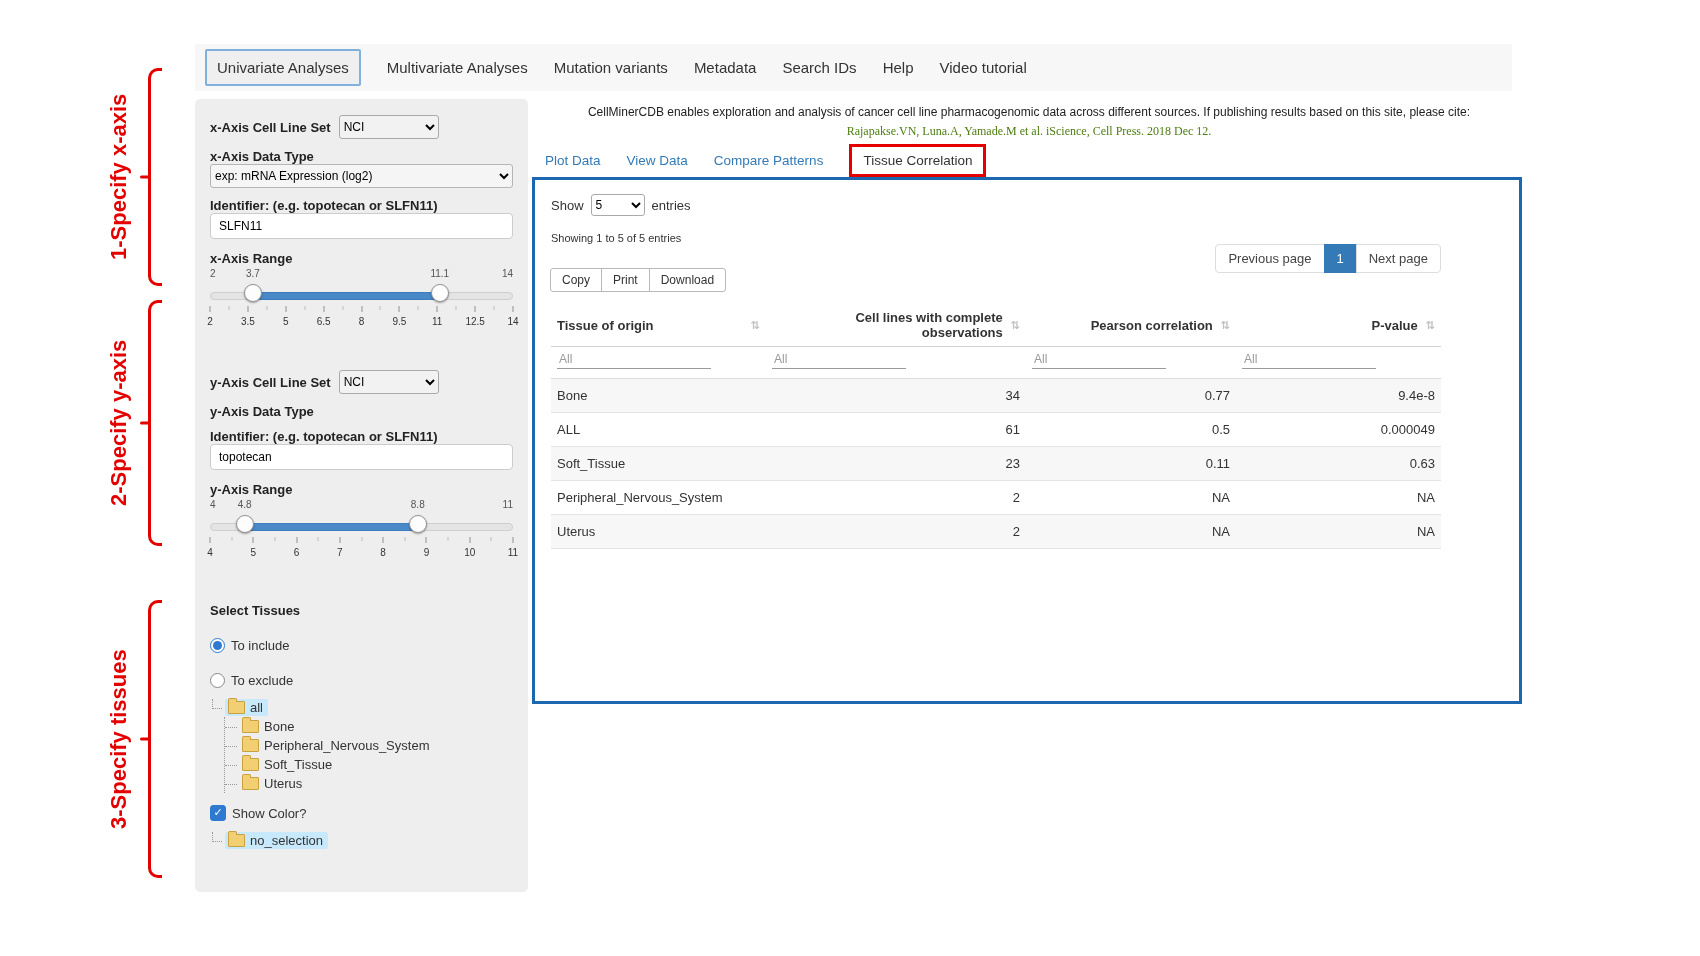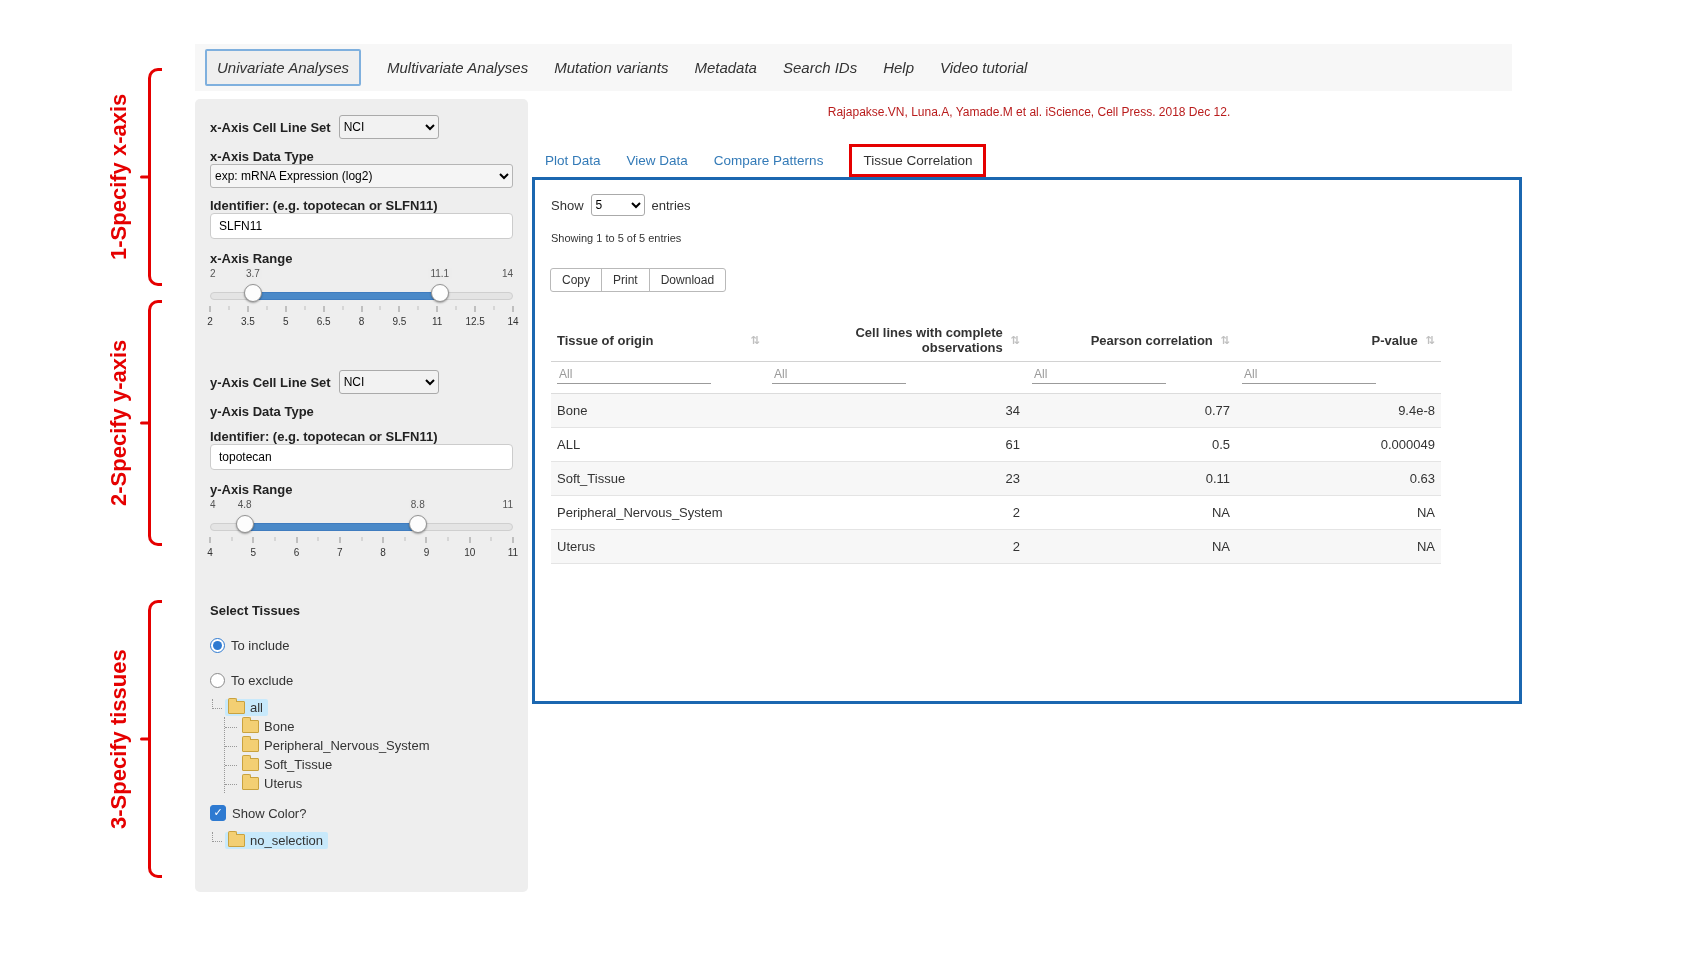--- a/index.html
+++ b/index.html
@@ -13,21 +13,21 @@
   .bracket{position:absolute;width:14px;box-sizing:border-box;
            border-left:3px solid #e50000;border-top:3px solid #e50000;border-bottom:3px solid #e50000;
            border-radius:10px 0 0 10px;}
   .nub{position:absolute;left:-11px;top:50%;width:11px;height:3px;background:#e50000;
        transform:translateY(-50%);border-radius:2px;}
 
   
   .topnav{position:absolute;left:195px;top:44px;width:1317px;height:47px;background:#f7f7f7;
           display:flex;align-items:center;gap:26px;padding:0 10px;box-sizing:border-box;
           font-size:15px;color:#333;}
-  .nav-tab{cursor:pointer;white-space:nowrap;font-style:italic;}
+  .nav-tab{cursor:pointer;white-space:nowrap;}
   .nav-tab.active{border:2px solid #7fb0de;padding:8px 10px;background:#efefef;border-radius:2px;}
 
   
   .sidebar{position:absolute;left:195px;top:99px;width:333px;height:793px;background:#eeeeee;
            border-radius:5px;padding:16px 15px;box-sizing:border-box;}
   .blabel{font-weight:bold;font-size:13px;color:#222;display:block;}
   .inline-row{display:flex;align-items:center;gap:8px;}
   .mt4{margin-top:0;}.mt10{margin-top:10px;}.mt12{margin-top:12px;}
   .mt20{margin-top:32px;}.mt30{margin-top:30px;}
   .sel-sm{width:100px;height:24px;font-size:12px;background:#f2f2f2;border:1px solid #aaa;border-radius:3px;}
@@ -70,21 +70,21 @@
   .tree-children .tree-node::before{content:"";position:absolute;left:-14px;top:50%;width:12px;height:0;
         border-top:1px dotted #999;}
   .folder-icon{position:relative;display:inline-block;width:15px;height:11px;background:#f3cf73;
         border:1px solid #c9a23e;border-radius:1px;flex:0 0 auto;}
   .folder-icon::before{content:"";position:absolute;top:-4px;left:-1px;width:7px;height:3px;background:#f3cf73;
         border:1px solid #c9a23e;border-bottom:none;border-radius:2px 2px 0 0;}
 
   
   .citation{position:absolute;left:540px;top:103px;width:978px;text-align:center;font-size:12px;
             color:#222;line-height:1.55;}
-  .cite-link{color:#b91c1c;display:block;cursor:pointer;text-decoration:none;}
+  .cite-link{color:#4d7c0f;display:block;cursor:pointer;text-decoration:none;font-family:Liberation Serif, serif;}
   .main-tabs{position:absolute;left:545px;top:141px;display:flex;align-items:center;gap:26px;height:38px;
              font-size:13.5px;z-index:2;}
   .main-tab{color:#337ab7;cursor:pointer;white-space:nowrap;}
   .main-tab.red-box{color:#333;border:3px solid #e50000;padding:6px 11px;background:#fff;}
 
   .panel{position:absolute;left:532px;top:177px;width:990px;height:527px;border:3px solid #1b67b0;
          background:#fff;box-sizing:border-box;padding:14px 16px;}
   .panel-inner{position:relative;width:890px;}
   .show-row{display:flex;align-items:center;gap:7px;font-size:13px;}
   .len-select{width:54px;height:22px;font-size:12px;border:1px solid #aaa;border-radius:3px;background:#fff;}
@@ -95,21 +95,21 @@
   .page-btn.prev{border-radius:4px 0 0 4px;}
   .page-btn.next{border-radius:0 4px 4px 0;}
   .page-btn.active{background:#337ab7;border-color:#337ab7;color:#fff;}
   .btn-group{margin-top:24px;}
   .export-btn{display:inline-block;padding:4px 11px;border:1px solid #b9b9b9;background:#fff;font-size:12px;
               color:#333;margin-left:-1px;cursor:pointer;}
   .export-btn:first-child{border-radius:3px 0 0 3px;}
   .export-btn:last-child{border-radius:0 3px 3px 0;}
 
   
-  .dt{border-collapse:collapse;width:890px;margin-top:27px;font-size:13px;color:#333;table-layout:fixed;}
+  .dt{border-collapse:collapse;width:890px;margin-top:12px;font-size:13px;color:#333;table-layout:fixed;}
   .dt th{font-weight:bold;padding:6px 6px;border-bottom:1px solid #d2d2d2;font-size:13px;}
   .th-inner{display:flex;align-items:center;}
   .th-inner.left{justify-content:space-between;}
   .th-inner.right{justify-content:flex-end;gap:8px;}
   .sort-icon{color:#c0c0c0;font-size:11px;cursor:pointer;}
   .filters td{padding:3px 6px 9px;border-bottom:1px solid #dcdcdc;}
   .col-filter{border:none;border-bottom:1px solid #9b9b9b;background:transparent;font-size:12px;
               padding:2px 2px;width:130px;color:#444;outline:none;}
   .col-filter.wide{width:150px;}
   .col-filter::placeholder{color:#9a9a9a;}
@@ -298,20 +298,21 @@
       <span class="conn"></span>
       <span class="node-inner selected">
         <span class="folder-icon"></span>
         <span class="node-label">no_selection</span>
       </span>
     </div>
   </div>
 </aside>
 
 <div class="citation">
+  <div>CellMinerCDB enables exploration and analysis of cancer cell line pharmacogenomic data across different sources. If publishing results based on this site, please cite:</div>
   <a class="cite-link">Rajapakse.VN, Luna.A, Yamade.M et al. iScience, Cell Press. 2018 Dec 12.</a>
 </div>
 
 <div class="main-tabs">
     <div class="main-tab">Plot Data</div>
     <div class="main-tab">View Data</div>
     <div class="main-tab">Compare Patterns</div>
     <div class="main-tab active red-box">Tissue Correlation</div>
   </div>
 
@@ -319,20 +320,25 @@
   <div class="panel-inner">
 
     <div class="show-row">
       <span>Show</span>
       <select class="len-select"><option>5</option></select>
       <span>entries</span>
     </div>
 
     <div class="showing">Showing 1 to 5 of 5 entries</div>
 
+    <div class="pagination">
+      <span class="page-btn prev">Previous page</span>
+      <span class="page-btn active">1</span>
+      <span class="page-btn next">Next page</span>
+    </div>
 
     <div class="btn-group"><span class="export-btn">Copy</span><span class="export-btn">Print</span><span class="export-btn">Download</span></div>
 
     <table class="dt">
       <colgroup id="table-colgroup">
           <col style="width: 215px;">
           <col style="width: 260px;">
           <col style="width: 210px;">
           <col style="width: 205px;">
         </colgroup>

